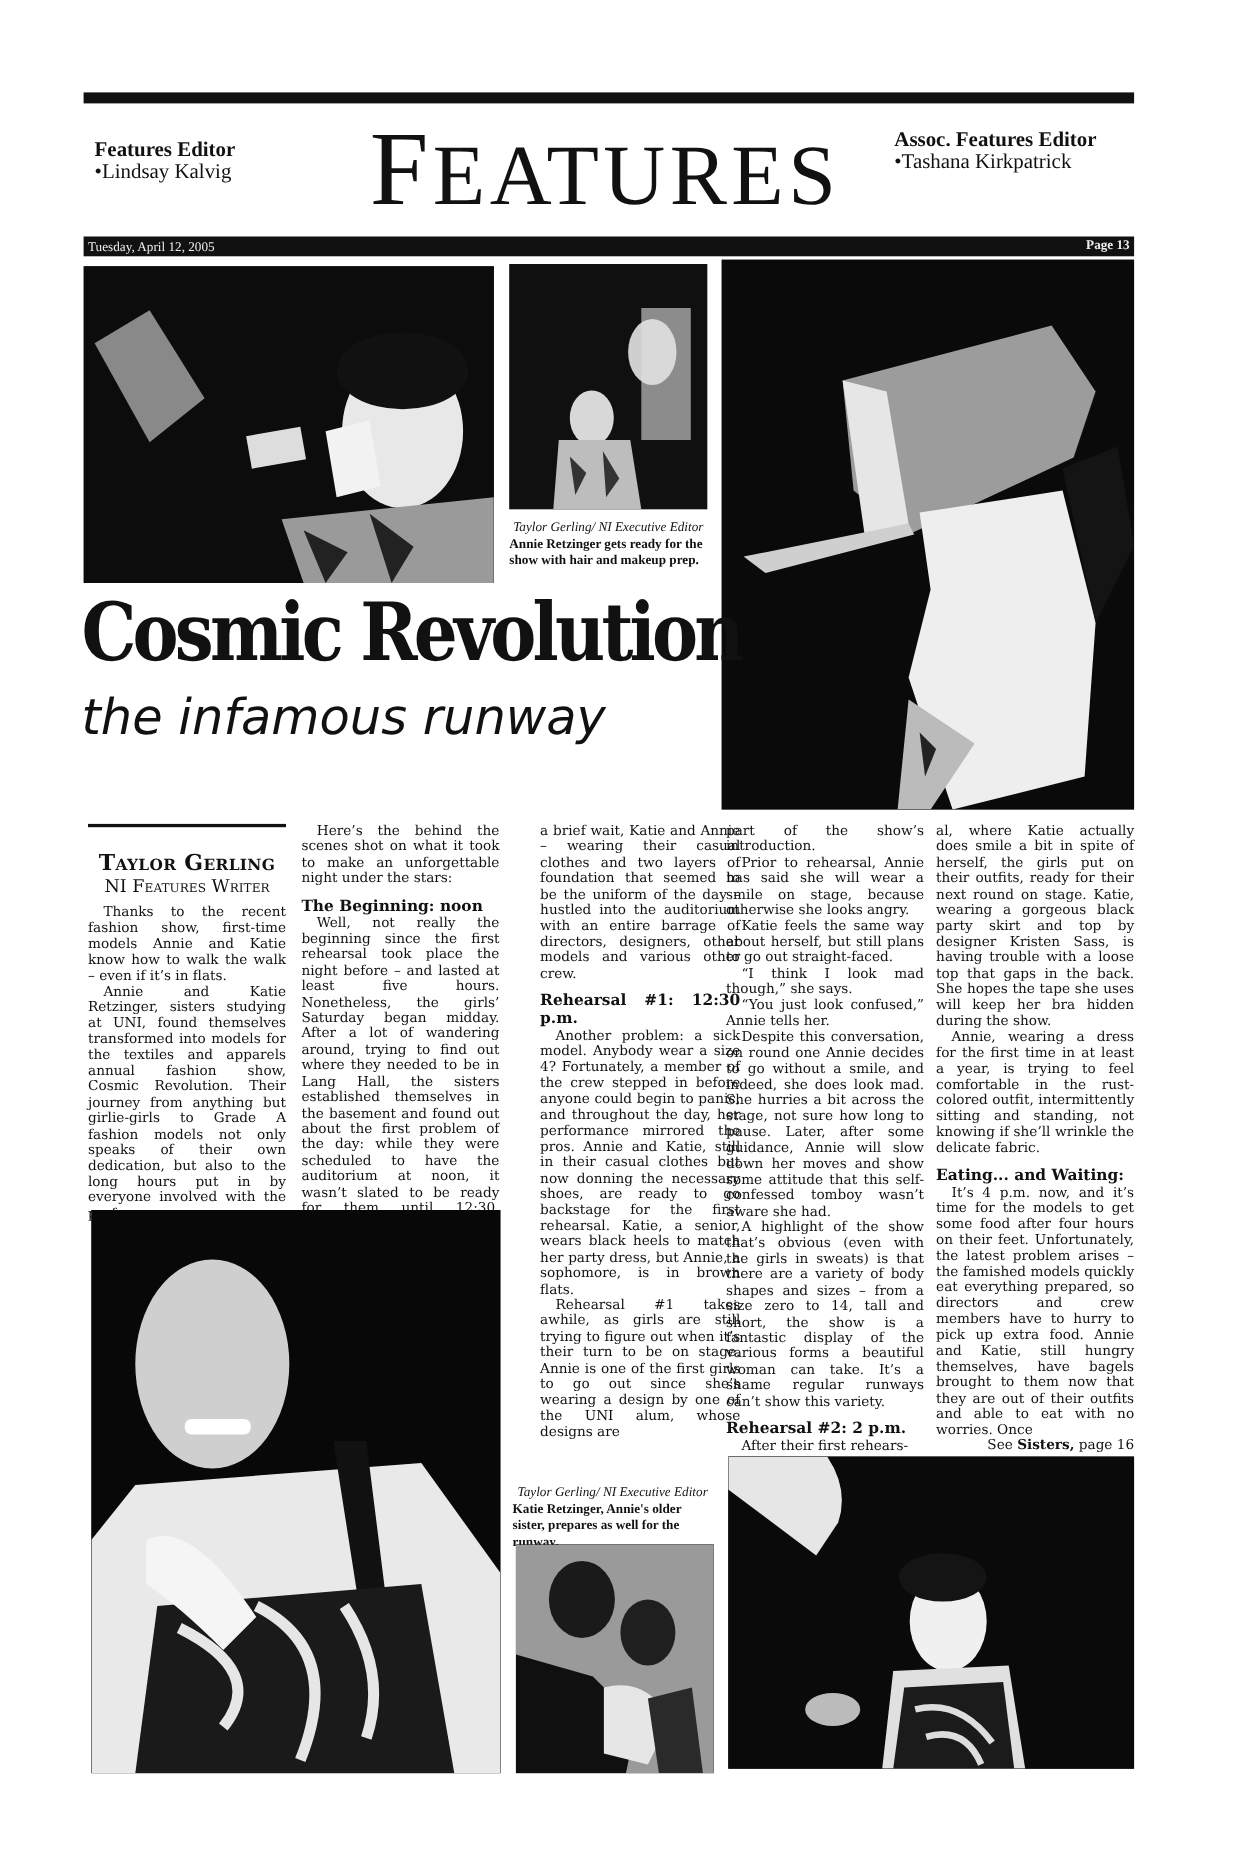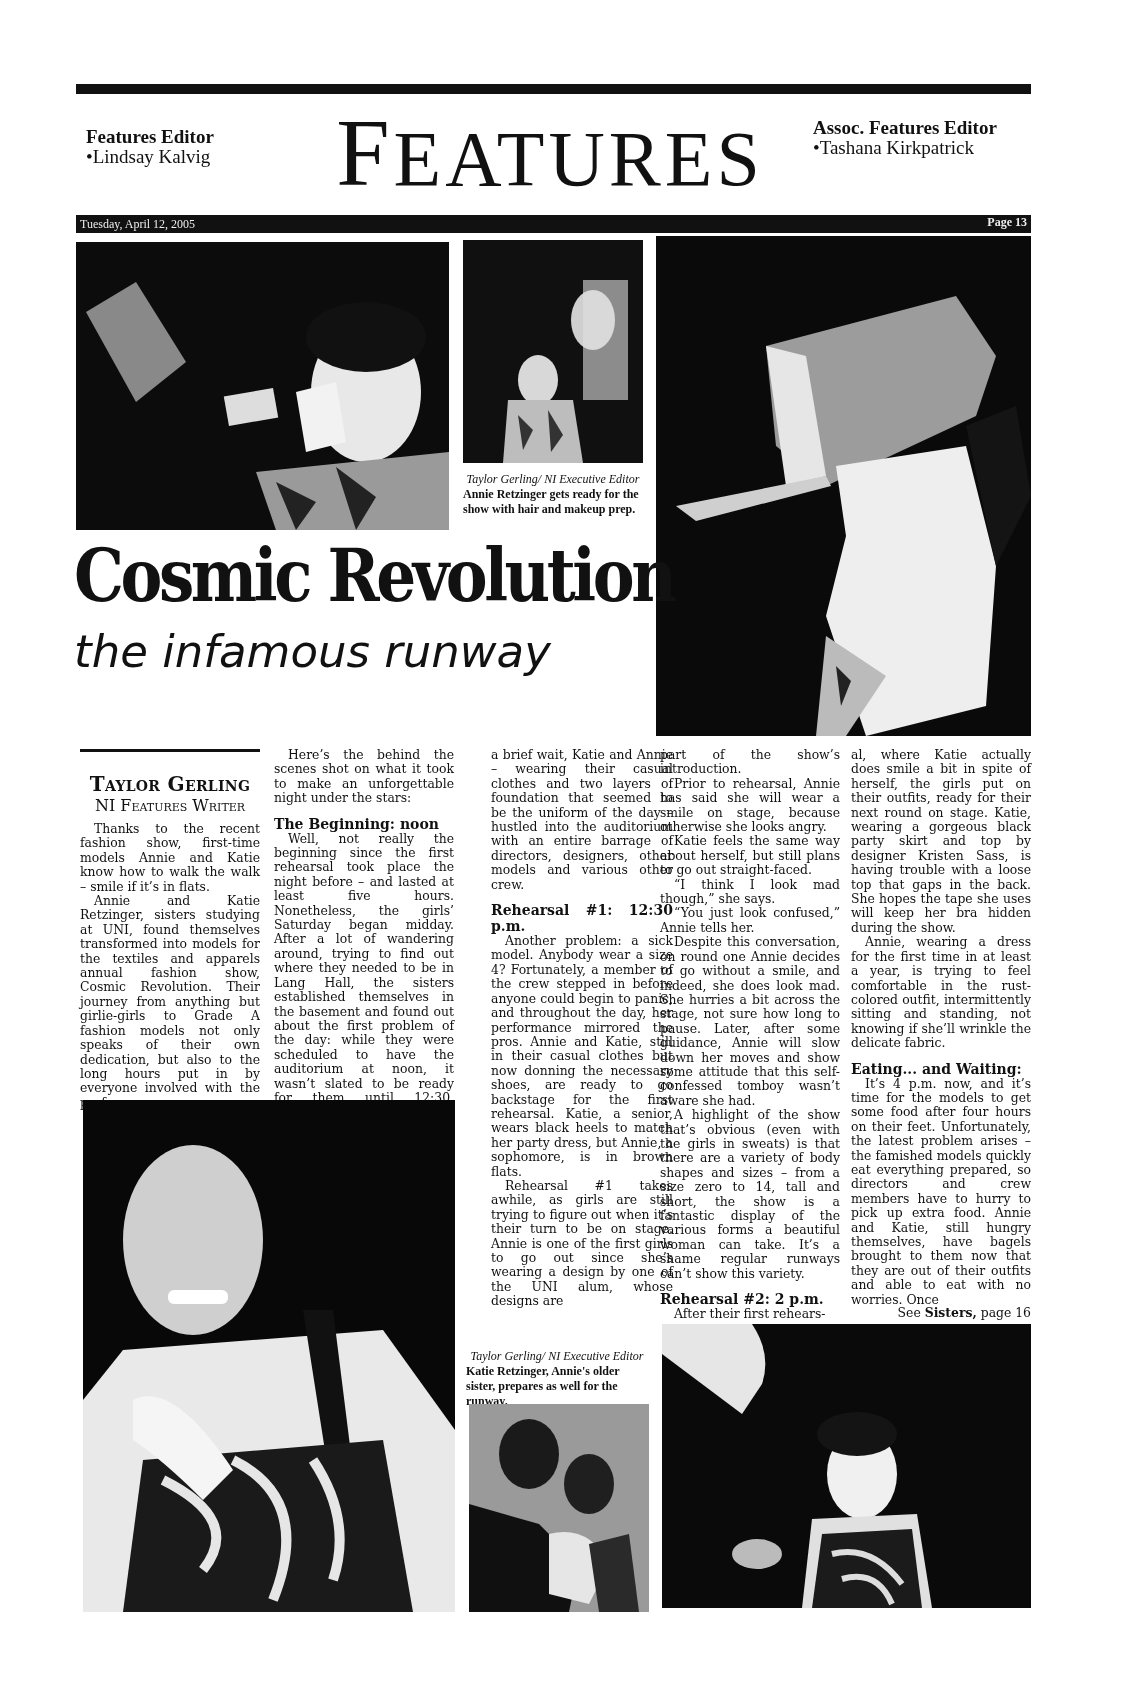--- a/index.html
+++ b/index.html
@@ -101,21 +101,21 @@
   <div>the infamous runway</div>
 </div>
 
 <div class="abs byline-rule"></div>
 <div class="abs byline">
   <div class="name">Taylor Gerling</div>
   <div class="role">NI Features Writer</div>
 </div>
 
 <div class="abs col" style="left:80px; top:822px; width:180px;">
-  <p>Thanks to the recent fashion show, first-time models Annie and Katie know how to walk the walk – smile if it’s in flats.</p>
+  <p>Thanks to the recent fashion show, first-time models Annie and Katie know how to walk the walk – even if it’s in flats.</p>
   <p>Annie and Katie Retzinger, sisters studying at UNI, found themselves transformed into models for the textiles and apparels annual fashion show, Cosmic Revolution. Their journey from anything but girlie-girls to Grade A fashion models not only speaks of their own dedication, but also to the long hours put in by everyone involved with the performance.</p>
 </div>
 
 <div class="abs col" style="left:274px; top:748px; width:180px;">
   <p>Here’s the behind the scenes shot on what it took to make an unforgettable night under the stars:</p>
   <h3>The Beginning: noon</h3>
   <p>Well, not really the beginning since the first rehearsal took place the night before – and lasted at least five hours. Nonetheless, the girls’ Saturday began midday. After a lot of wandering around, trying to find out where they needed to be in Lang Hall, the sisters established themselves in the basement and found out about the first problem of the day: while they were scheduled to have the auditorium at noon, it wasn’t slated to be ready for them until 12:30. However, after</p>
 </div>
 
 <div class="abs photo" style="left:83px; top:1100px; width:372px; height:512px;">

